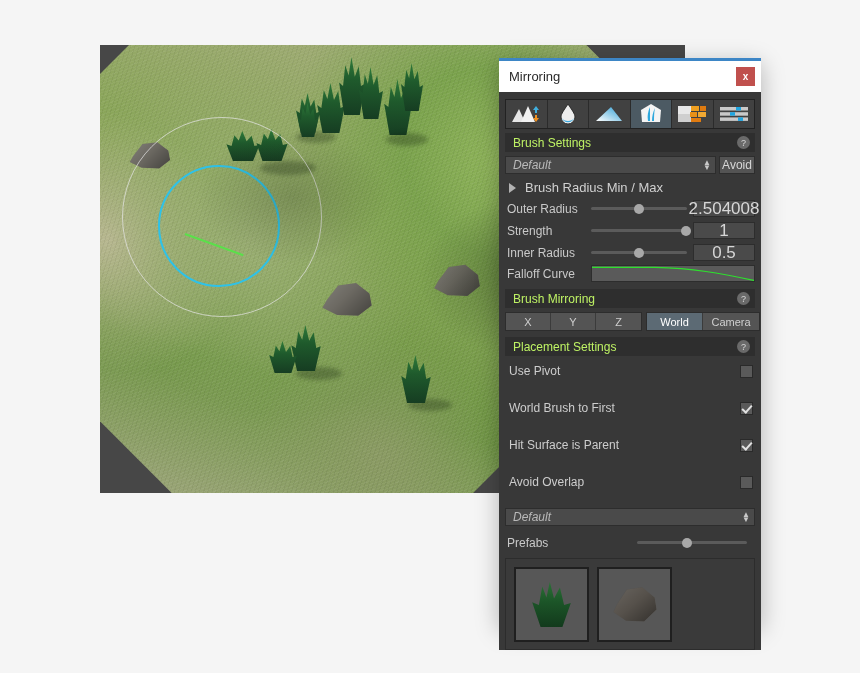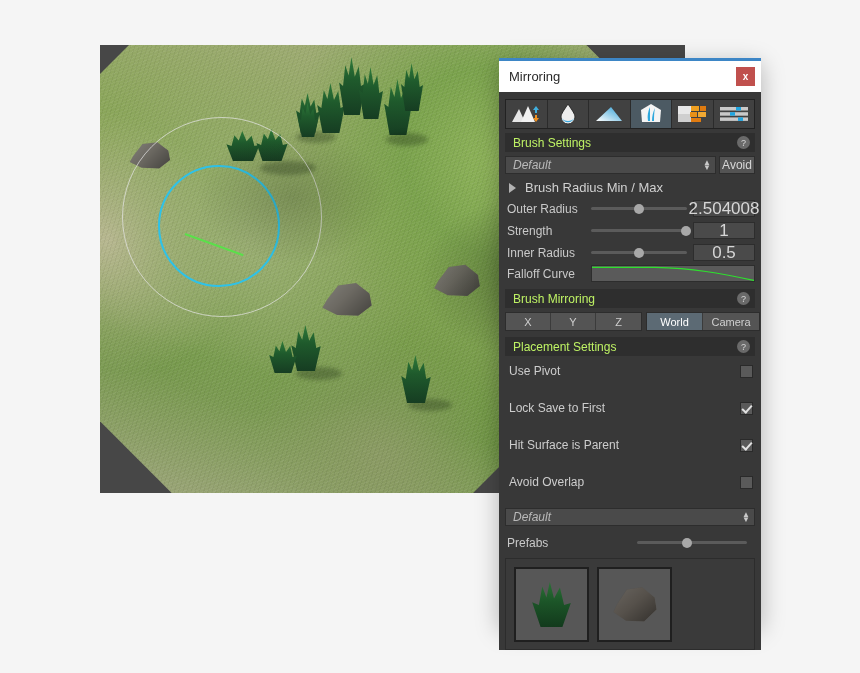--- a/index.html
+++ b/index.html
@@ -423,21 +423,21 @@
       <div class="section-header" style="margin-top:6px;">
         <span class="label">Placement Settings</span>
         <span class="help">?</span>
       </div>
 
       <div class="check-row" style="margin-top:4px;">
         <span class="name">Use Pivot</span>
         <span class="checkbox"></span>
       </div>
       <div class="check-row">
-        <span class="name">Lock Save to First</span>
+        <span class="name">World Brush to First</span>
         <span class="checkbox checked"></span>
       </div>
       <div class="check-row">
         <span class="name">Hit Surface is Parent</span>
         <span class="checkbox checked"></span>
       </div>
       <div class="check-row">
         <span class="name">Avoid Overlap</span>
         <span class="checkbox"></span>
       </div>

